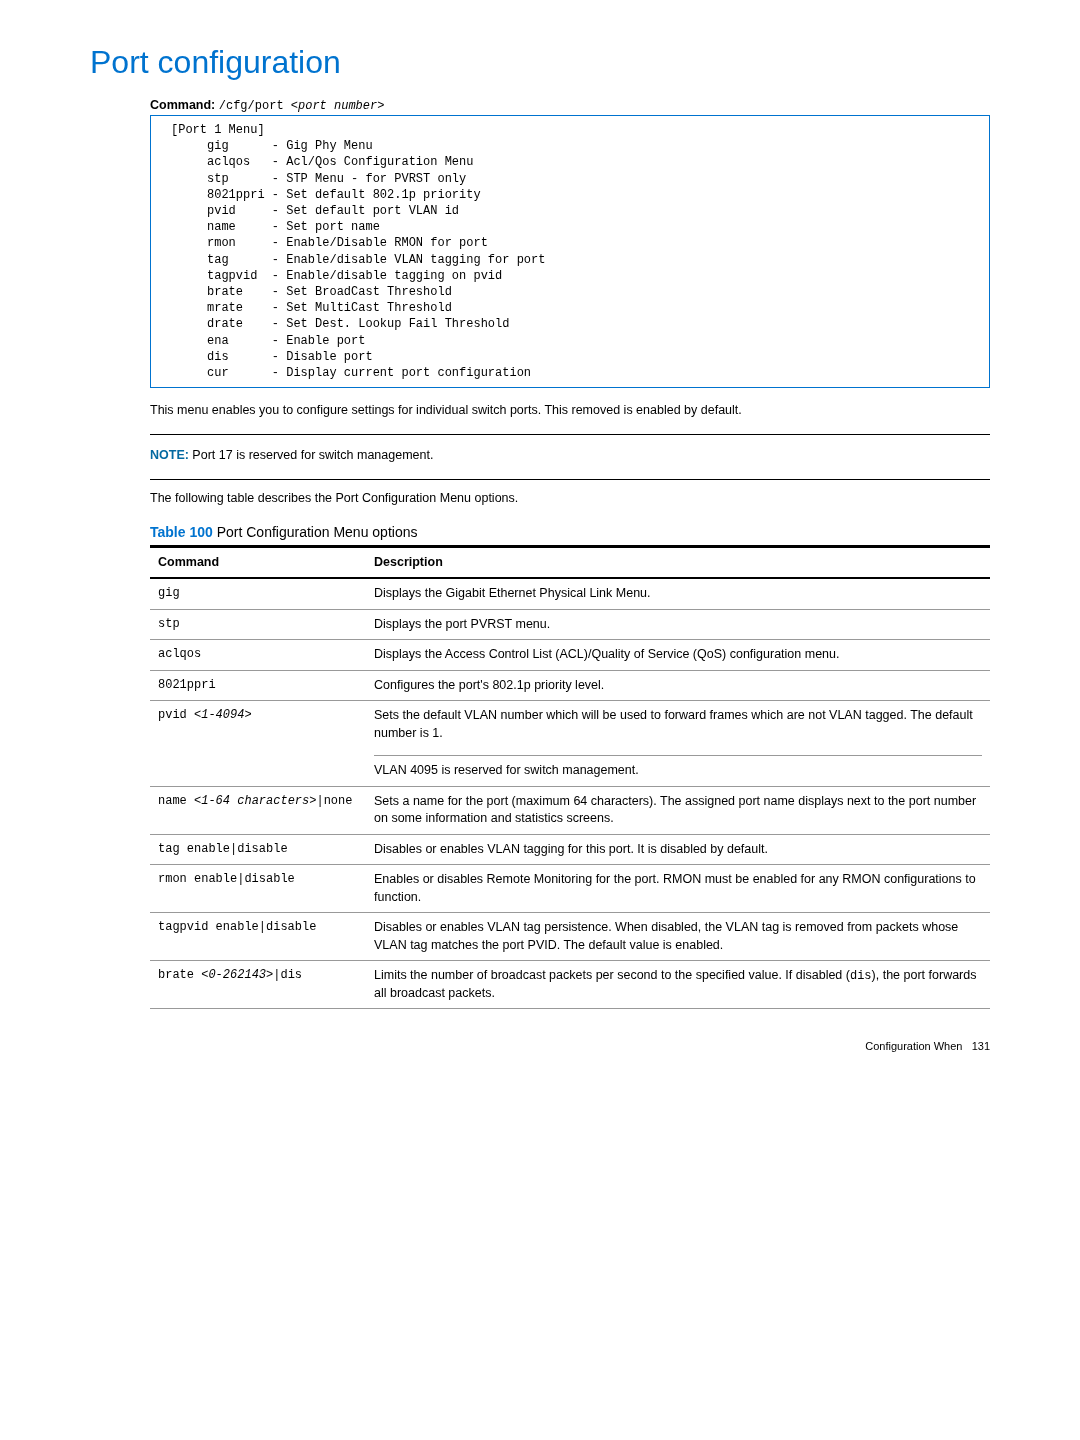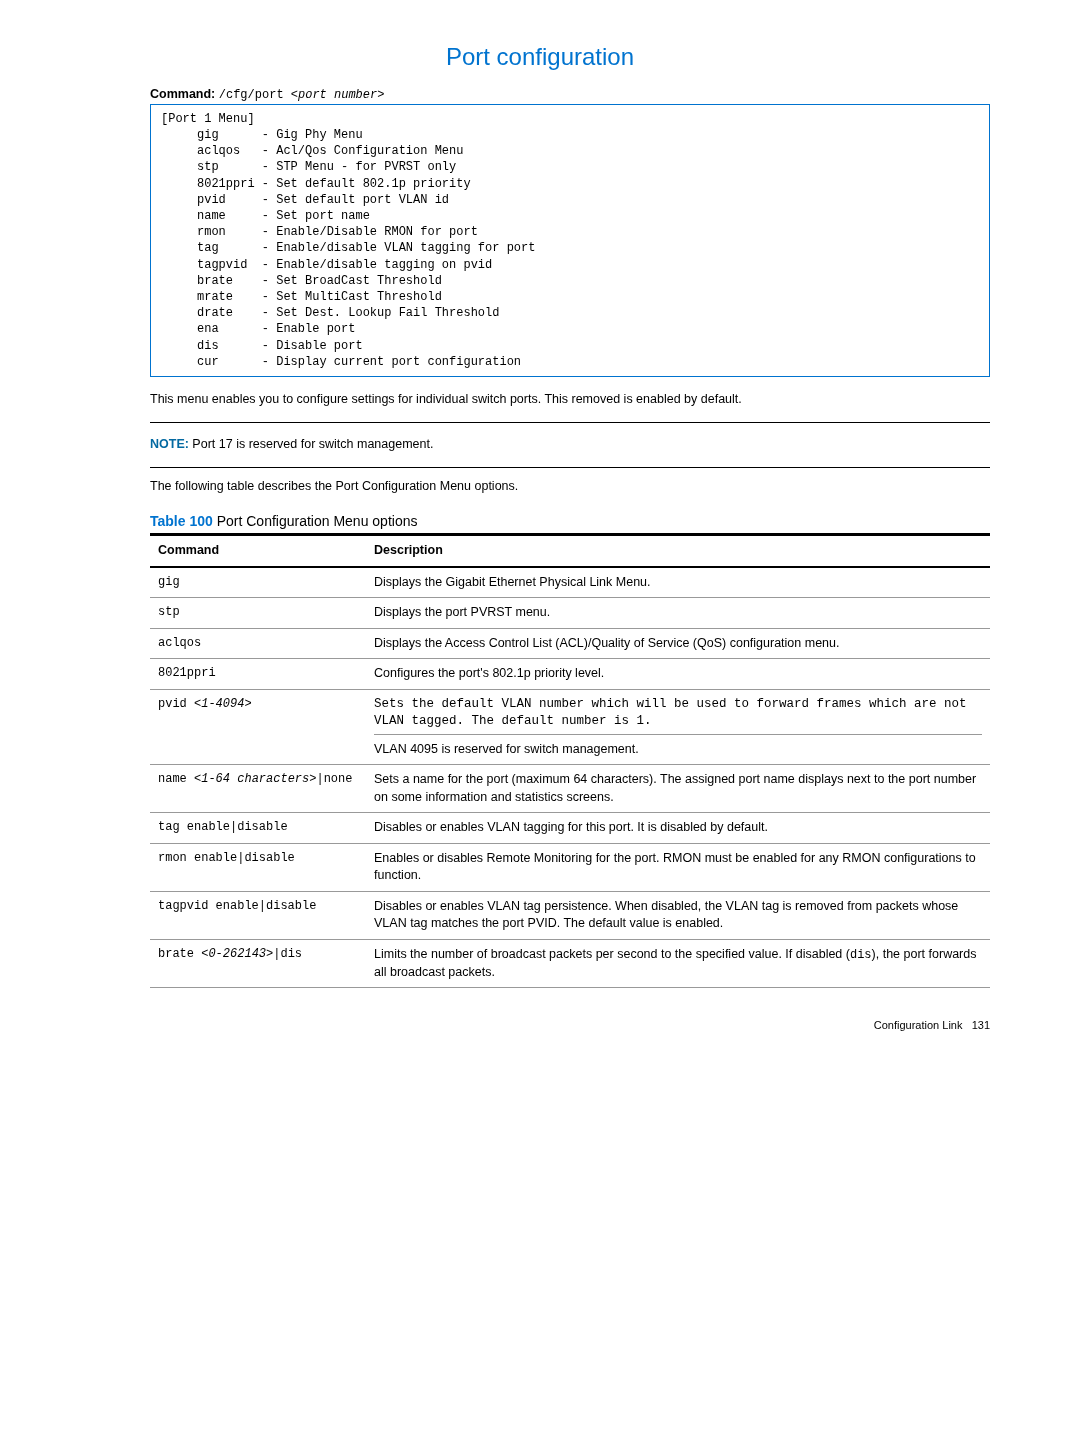--- a/index.html
+++ b/index.html
@@ -7,45 +7,44 @@
     padding: 40px 90px 40px 90px;
     font-family: Arial, Helvetica, sans-serif;
     font-size: 12.5px;
     color: #000;
     background: #fff;
     line-height: 1.4;
   }
   h1 {
     font-family: Arial, Helvetica, sans-serif;
     font-weight: normal;
-    font-size: 24px;
+    font-size: 32px;
     color: #0073cf;
     margin: 0 0 8px 0;
-    text-align: center;
   }
   .command-line {
     margin-left: 60px;
     margin-bottom: 0;
   }
   .command-label {
     font-weight: bold;
   }
   .mono {
     font-family: "Courier New", monospace;
     font-size: 12px;
   }
   .mono-italic {
     font-family: "Courier New", monospace;
     font-style: italic;
     font-size: 12px;
   }
   .code-box {
     border: 1px solid #0073cf;
     margin-left: 60px;
-    padding: 6px 10px;
+    padding: 6px 20px;
     font-family: "Courier New", monospace;
     font-size: 12px;
     white-space: pre;
     line-height: 1.35;
     margin-bottom: 14px;
   }
   .body-text {
     margin-left: 60px;
     margin-top: 0;
     margin-bottom: 10px;
@@ -170,21 +169,21 @@
       <td class="cmd">aclqos</td>
       <td>Displays the Access Control List (ACL)/Quality of Service (QoS) configuration menu.</td>
     </tr>
     <tr>
       <td class="cmd">8021ppri</td>
       <td>Configures the port's 802.1p priority level.</td>
     </tr>
     <tr>
       <td class="cmd"><span>pvid </span><span style="font-style:italic">&lt;1-4094&gt;</span></td>
       <td>
-        <div style="border-bottom:1px solid #999; padding-bottom:3px; margin-bottom:6px;font-family:Liberation Mono, monospace;">Sets the default VLAN number which will be used to forward frames which are not VLAN tagged. The default number is 1.</div>
+        <div style="border-bottom:1px solid #999; padding-bottom:13px; margin-bottom:6px;">Sets the default VLAN number which will be used to forward frames which are not VLAN tagged. The default number is 1.</div>
         <div>VLAN 4095 is reserved for switch management.</div>
       </td>
     </tr>
     <tr>
       <td class="cmd"><span>name </span><span style="font-style:italic">&lt;1-64 characters&gt;</span><span>|none</span></td>
       <td>Sets a name for the port (maximum 64 characters). The assigned port name displays next to the port number on some information and statistics screens.</td>
     </tr>
     <tr>
       <td class="cmd">tag enable|disable</td>
       <td>Disables or enables VLAN tagging for this port. It is disabled by default.</td>
@@ -198,14 +197,14 @@
       <td>Disables or enables VLAN tag persistence. When disabled, the VLAN tag is removed from packets whose VLAN tag matches the port PVID. The default value is enabled.</td>
     </tr>
     <tr>
       <td class="cmd"><span>brate </span><span style="font-style:italic">&lt;0-262143&gt;</span><span>|dis</span></td>
       <td><span>Limits the number of broadcast packets per second to the specified value. If disabled (</span><span class="inline-mono">dis</span><span>), the port forwards all broadcast packets.</span></td>
     </tr>
   </tbody>
 </table>
 
 <div class="footer">
-  <span>Configuration Link</span>&nbsp;&nbsp;&nbsp;<span>131</span>
+  <span>Configuration When</span>&nbsp;&nbsp;&nbsp;<span>131</span>
 </div>
 
 </body></html>

